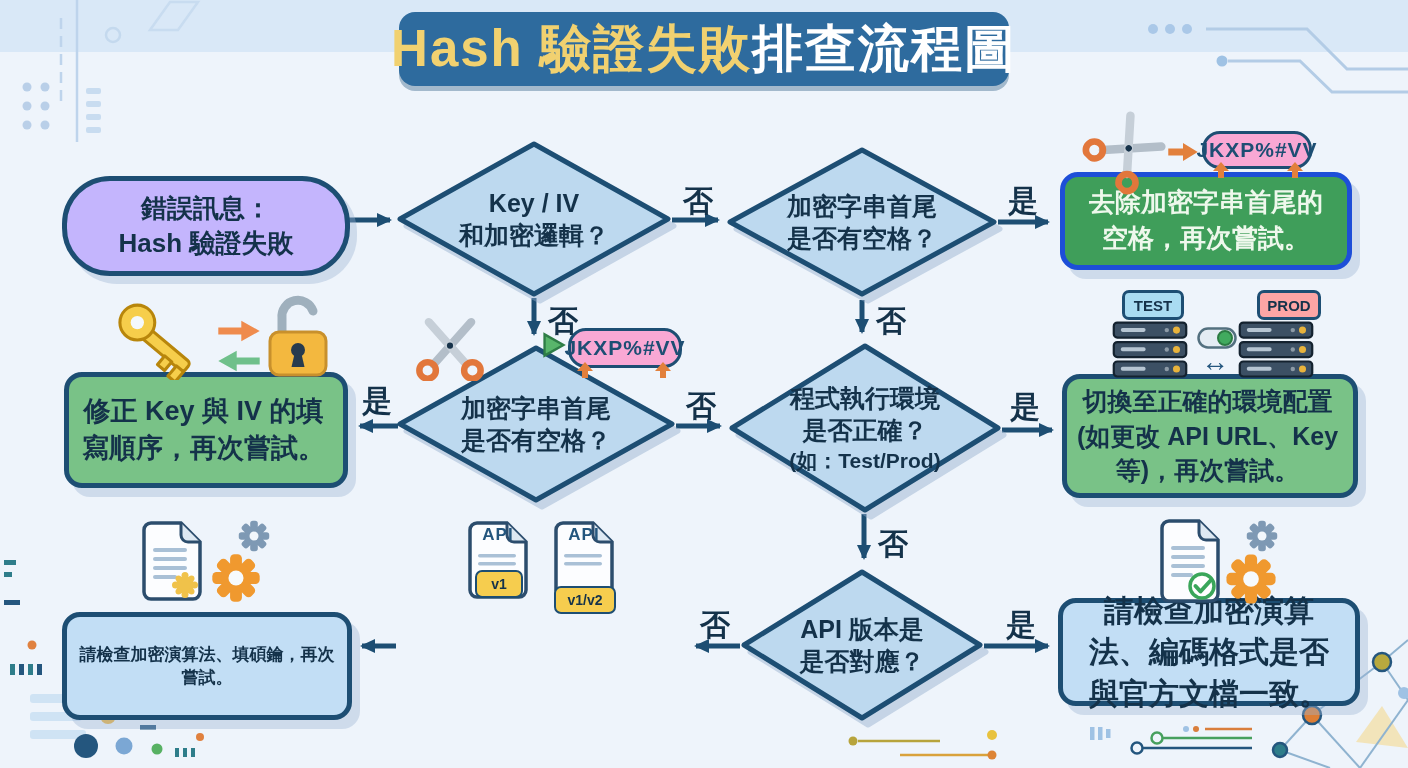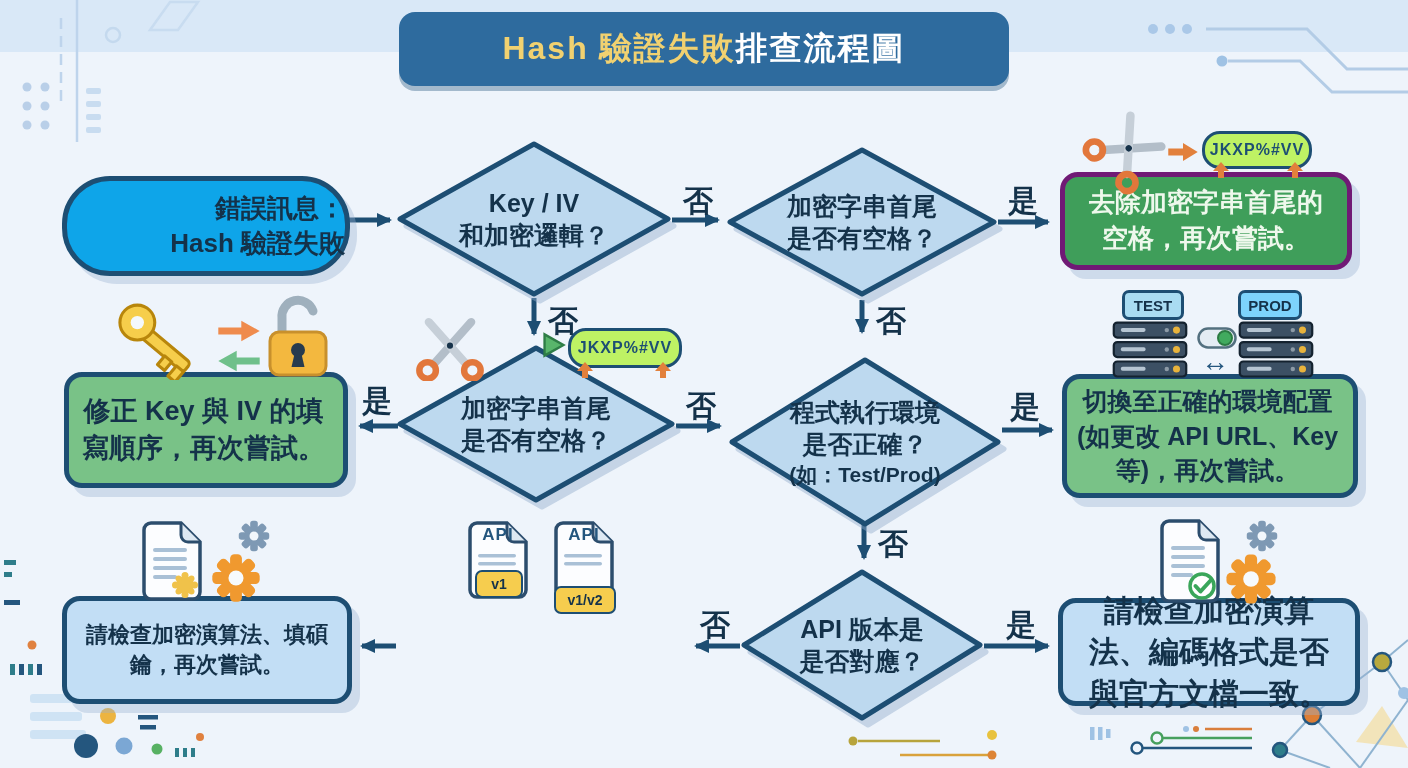--- a/index.html
+++ b/index.html
@@ -4,60 +4,60 @@
 <style>
   html,body{margin:0;padding:0;}
   body{font-family:"Liberation Sans","DejaVu Sans",sans-serif;}
   #canvas{position:relative;width:1408px;height:768px;background:#eef4fb;overflow:hidden;}
   svg.layer{position:absolute;left:0;top:0;}
 
   
   .banner{position:absolute;left:399px;top:12px;width:610px;height:74px;background:#2e6b9e;
     border-radius:16px;display:flex;align-items:center;justify-content:center;
     box-shadow:0 5px 0 rgba(23,74,117,.35);z-index:4;}
-  .banner .t{font-size:32px;font-weight:700;letter-spacing:2px;white-space:nowrap;}
+  .banner .t{font-size:51px;font-weight:700;letter-spacing:2px;white-space:nowrap;}
   .banner .hl{color:#f1d170;}
   .banner .rest{color:#ffffff;}
 
   
-  .startpill{position:absolute;left:62px;top:176px;width:278px;height:90px;background:#0ea5e9;
+  .startpill{position:absolute;left:62px;top:176px;width:278px;height:90px;background:#c4b5fd;
     border:5px solid #1d4e73;border-radius:48px;display:flex;flex-direction:column;
-    align-items:flex-end;justify-content:center;z-index:2;
+    align-items:center;justify-content:center;z-index:2;
     box-shadow:7px 8px 0 rgba(154,180,209,.38);}
   .startpill div{font-size:26px;font-weight:700;color:#14324a;line-height:1.35;}
 
   
   .diamond{position:absolute;z-index:2;}
   .diamond svg{position:absolute;left:0;top:0;filter:drop-shadow(6px 7px 0 rgba(147,173,203,.45));}
   .diamond .dtext{position:absolute;left:0;top:0;width:100%;height:100%;display:flex;
     flex-direction:column;align-items:center;justify-content:center;}
   .diamond .dtext div{font-size:25px;font-weight:700;color:#14324a;line-height:1.3;white-space:nowrap;}
   .diamond .dtext div.small{font-size:21px;}
 
   
   .action{position:absolute;border-radius:18px;display:flex;align-items:center;justify-content:center;
     text-align:center;z-index:2;padding:6px 12px;box-sizing:border-box;
     box-shadow:8px 9px 0 rgba(154,180,209,.38);font-weight:700;line-height:1.38;}
-  .green-dark{background:#3f9e5a;border:5px solid #701a75;color:#eef8ec;}
+  .green-dark{background:#3f9e5a;border:5px solid #1d4ed8;color:#eef8ec;}
   .green-light{background:#79c287;border:5px solid #1d4e73;color:#14324a;padding-left:7px;}
   .blue-light{background:#c2def5;border:5px solid #1d4e73;color:#14324a;}
 
   
   .edge-label{position:absolute;font-size:30px;font-weight:700;color:#14324a;z-index:3;}
 
   
-  .cpill{position:absolute;background:#bef264;border:3px solid #1d4e73;border-radius:18px;
+  .cpill{position:absolute;background:#f9a8d4;border:3px solid #1d4e73;border-radius:18px;
     display:flex;align-items:center;justify-content:center;z-index:2;
-    font-weight:700;color:#1d4e73;font-size:16px;letter-spacing:1px;}
+    font-weight:700;color:#1d4e73;font-size:21px;letter-spacing:1px;}
 
   
   .tag{position:absolute;border:3px solid #1d4e73;border-radius:7px;display:flex;align-items:center;
     justify-content:center;font-weight:700;color:#14324a;font-size:15px;z-index:3;}
   .tag-blue{background:#aednf0;background:#a9dcf2;}
-  .tag-green{background:#7dd3fc;}
+  .tag-green{background:#fca5a5;margin-left:19px;}
   .tag-yellow{background:#f6cd4e;border-width:2.5px;font-size:14px;}
 
   .apiword{position:absolute;width:100%;text-align:center;top:7px;font-size:17px;font-weight:700;
     color:#24567e;letter-spacing:1px;z-index:3;}
   .dbl-arrow{position:absolute;font-size:28px;font-weight:700;color:#24567e;z-index:2;line-height:1;}
   .icon{position:absolute;z-index:2;}
 </style>
 </head>
 <body>
 
@@ -214,21 +214,21 @@
   <div class="diamond" style="left:396px;top:344px;width:280px;height:160px">
     <svg width="280" height="160">
         <polygon points="140,4 276,80 140,156 4,80" fill="#bdd9ef" stroke="#1d4e73" stroke-width="5" stroke-linejoin="round"></polygon>
       </svg>
     <div class="dtext">
       <div>加密字串首尾</div>
       <div>是否有空格？</div>
     </div>
   </div>
 
-  <div class="diamond" style="left:728px;top:356px;width:274px;height:172px">
+  <div class="diamond" style="left:728px;top:342px;width:274px;height:172px">
     <svg width="274" height="172">
         <polygon points="137,4 270,86 137,168 4,86" fill="#bdd9ef" stroke="#1d4e73" stroke-width="5" stroke-linejoin="round"></polygon>
       </svg>
     <div class="dtext">
       <div>程式執行環境</div>
       <div>是否正確？</div>
       <div class="small">(如：Test/Prod)</div>
     </div>
   </div>
 
@@ -238,21 +238,21 @@
       </svg>
     <div class="dtext">
       <div>API 版本是</div>
       <div>是否對應？</div>
     </div>
   </div>
 
   <div class="action green-dark" style="left:1060px;top:172px;width:292px;height:98px;font-size:26px">去除加密字串首尾的空格，再次嘗試。</div>
   <div class="action green-light" style="left:64px;top:372px;width:284px;height:116px;font-size:27px">修正 Key 與 IV 的填寫順序，再次嘗試。</div>
   <div class="action green-light" style="left:1062px;top:374px;width:296px;height:124px;font-size:25px">切換至正確的環境配置 (如更改 API URL、Key 等)，再次嘗試。</div>
-  <div class="action blue-light" style="left:62px;top:596px;width:290px;height:108px;font-size:22px">請檢查加密演算法、填碩鑰，再次嘗試。</div>
+  <div class="action blue-light" style="left:62px;top:612px;width:290px;height:108px;font-size:17px">請檢查加密演算法、填碩鑰，再次嘗試。</div>
   <div class="action blue-light" style="left:1058px;top:598px;width:302px;height:108px;font-size:30px">請檢查加密演算法、編碼格式是否與官方文檔一致。</div>
 
   <div class="edge-label" style="left:683px;top:181px">否</div>
   <div class="edge-label" style="left:1008px;top:181px">是</div>
   <div class="edge-label" style="left:548px;top:301px">否</div>
   <div class="edge-label" style="left:362px;top:381px">是</div>
   <div class="edge-label" style="left:686px;top:386px">否</div>
   <div class="edge-label" style="left:876px;top:301px">否</div>
   <div class="edge-label" style="left:1010px;top:387px">是</div>
   <div class="edge-label" style="left:878px;top:524px">否</div>

